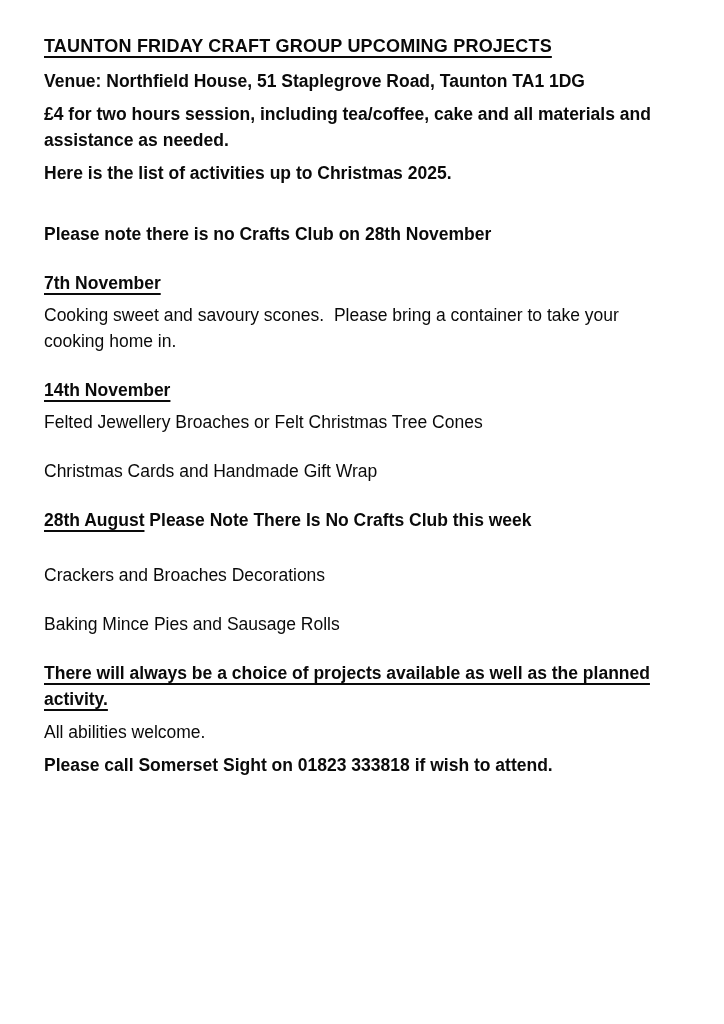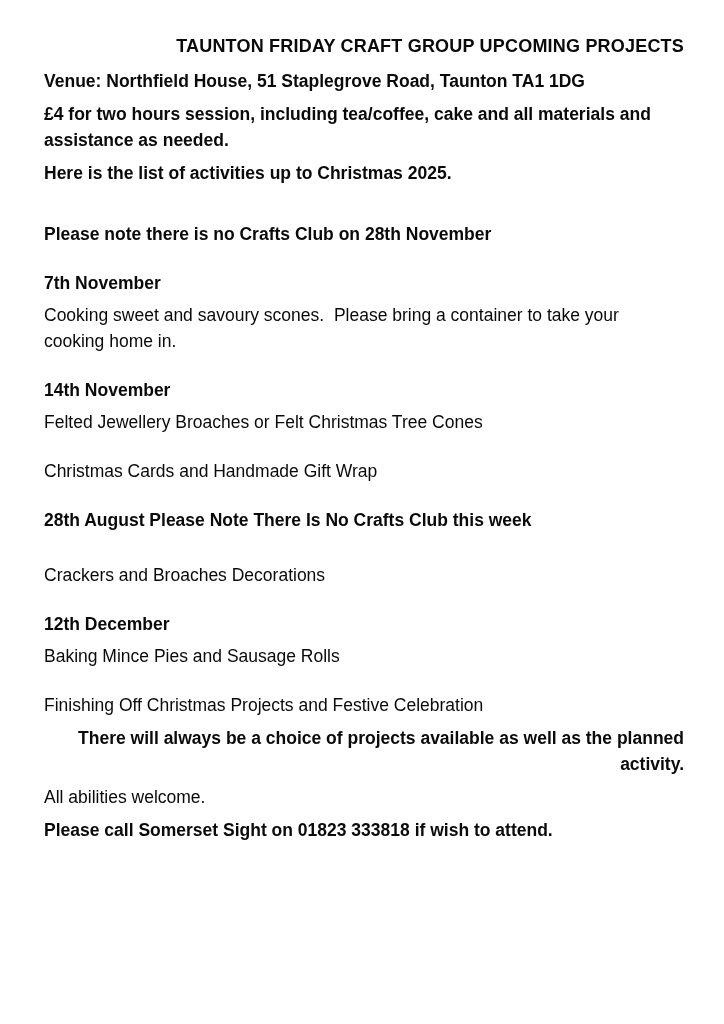--- a/index.html
+++ b/index.html
@@ -25,23 +25,23 @@
     width: 640px;
   }
   p, h1, h2 {
     margin: 0;
     font-size: 17.5px;
     line-height: 26px;
     font-weight: normal;
   }
   .b { font-weight: bold; }
   .u {
+    text-decoration: underline;
     text-decoration-thickness: 2px;
     text-underline-offset: 4px;
-    text-align: right;
   }
   h1.title {
     font-size: 18px;
     font-weight: bold;
     letter-spacing: 0.2px;
     margin-bottom: 9px;
   }
   .para { margin-bottom: 7px; }
   .gap-above { margin-top: 35px; }
   .event { margin-top: 23px; }
@@ -93,26 +93,24 @@
         <span class="event-date u">28th August</span>
         <span class="date-note">Please Note There Is No Crafts Club this week</span>
       </p>
     </section>
 
     <section class="event">
       <p class="event-desc">Crackers and Broaches Decorations</p>
     </section>
 
     <section class="event">
-      <h2 class="event-date u">12th December</h2>
       <p class="event-desc">Baking Mince Pies and Sausage Rolls</p>
     </section>
 
     <section class="event">
-      <p class="event-desc">Finishing Off Christmas Projects and Festive Celebration</p>
     </section>
 
     <p class="b u para">There will always be a choice of projects available as well as the planned activity.</p>
 
     <p class="para">All abilities welcome.</p>
 
     <p class="b para">Please call Somerset Sight on 01823 333818 if wish to attend.</p>
 
   </div>
 </main>

